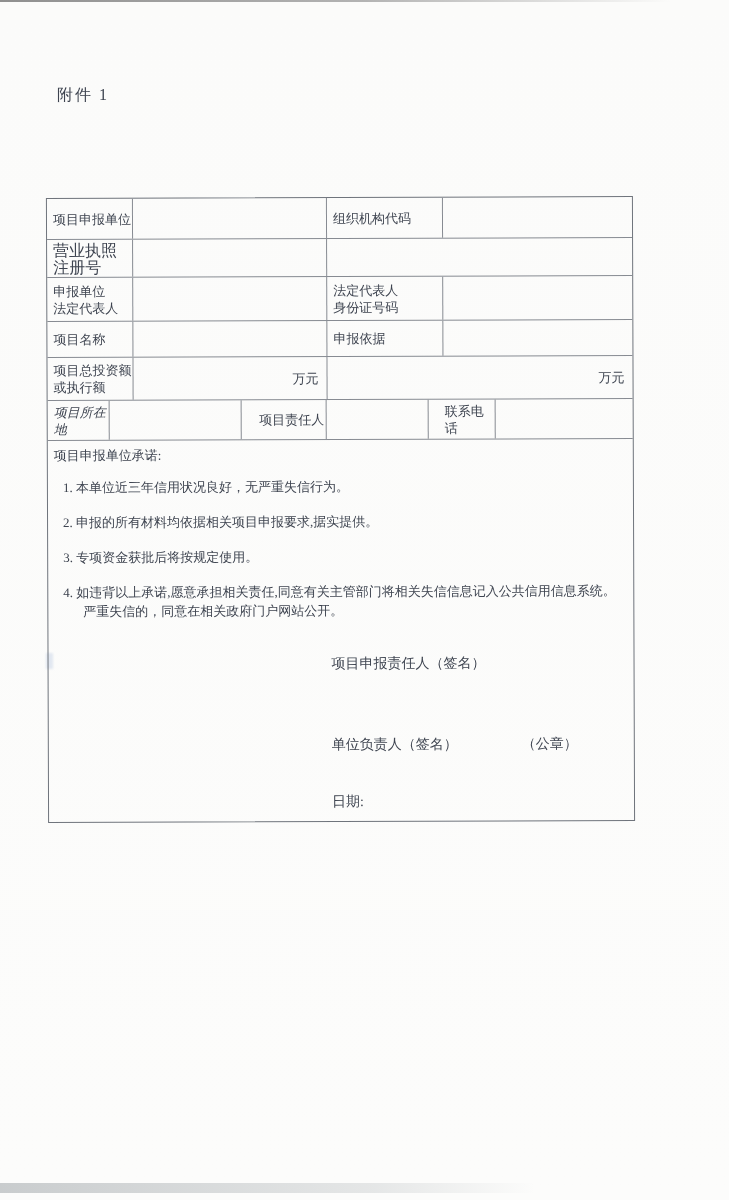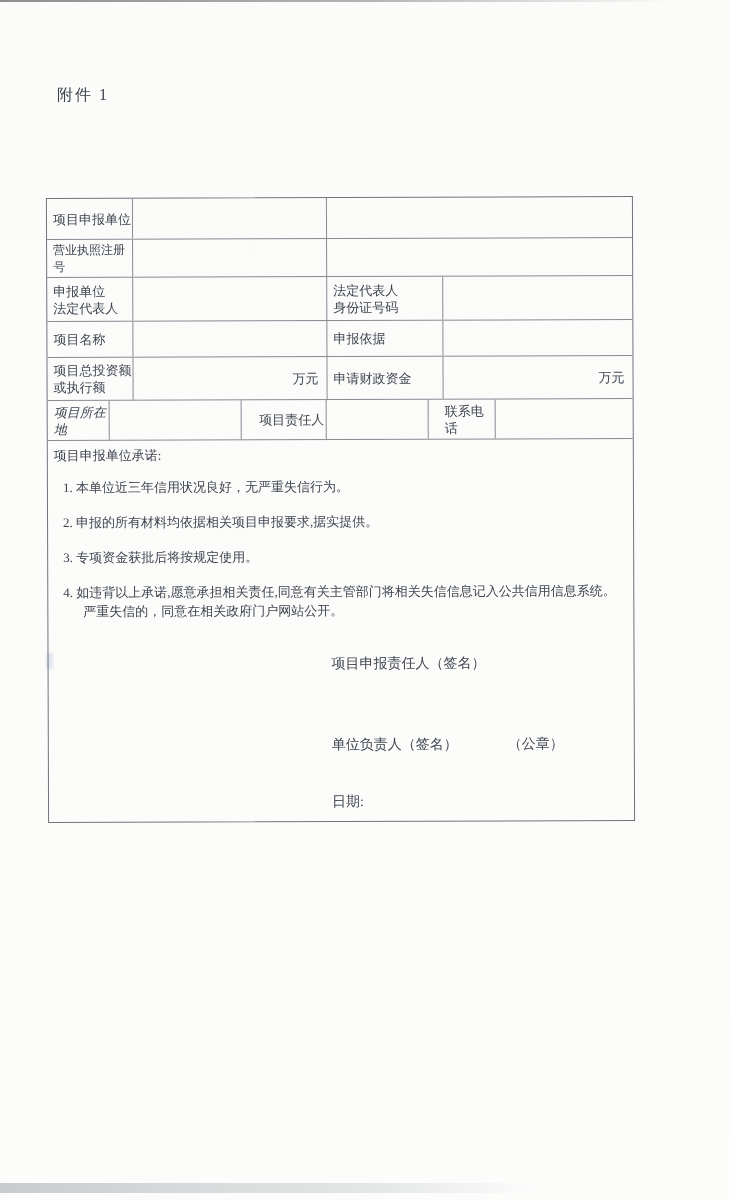--- a/index.html
+++ b/index.html
@@ -35,21 +35,21 @@
   }
   .row{display:flex;border-bottom:1px solid #878b92;}
   .row:last-child{border-bottom:none;}
   .cell{
     border-right:1px solid #878b92;box-sizing:border-box;
     display:flex;align-items:center;
     padding-left:6px;font-size:13px;line-height:17px;
   }
   .cell:last-child{border-right:none;}
   .pre{white-space:pre-line;}
-  .small-label{font-size:12px;}
+  .small-label{font-size:16px;}
   .unit-cell{justify-content:flex-end;padding-right:8px;padding-left:0;text-align:center;}
   .center{justify-content:center;padding-left:16px;}
 
   .w-l1{width:86px;}
   .w-v1{width:194px;}
   .w-l2{width:116px;}
   .w-v2{flex:1;}
   .w-a{width:62px;font-style:italic;}
   .w-b{width:132px;}
   .w-c{width:85px;}
@@ -72,38 +72,39 @@
   .commitment .heading{margin:0 0 13px 0;line-height:19px;}
   .commitment .items{margin-left:9px;}
   .commitment .items p{
     margin:0 0 16px 0;padding-left:20px;text-indent:-20px;
     white-space:pre-line;line-height:19px;
   }
   .sig{position:absolute;left:283px;font-size:14px;white-space:nowrap;}
   .sig-1{top:215px;}
   .sig-2{top:296px;}
   .sig-3{top:353px;}
-  .seal{margin-left:50px;}
+  .seal{margin-left:64px;}
 </style>
 </head>
 <body>
 
 <div class="paper">
 
   <div class="edge-top"></div>
   <div class="edge-bottom"></div>
   <div class="smudge"></div>
 
   <div class="attachment">附件 1</div>
 
   <div class="tbl">
 
     <div class="row h1">
       <div class="cell w-l1">项目申报单位</div>
       <div class="cell w-v1"></div>
+      <div class="cell w-l2">组织机构代码</div>
       <div class="cell w-v2"></div>
     </div>
 
     <div class="row h2">
       <div class="cell w-l1 small-label">营业执照注册号</div>
       <div class="cell w-v1"></div>
       <div class="cell w-v2"></div>
     </div>
 
     <div class="row h3">
@@ -121,21 +122,20 @@
       <div class="cell w-l2">申报依据</div>
       <div class="cell w-v2"></div>
     </div>
 
     <div class="row h5">
       <div class="cell w-l1 pre">项目总投资额
 或执行额</div>
       <div class="cell w-v1 unit-cell">
         <span>万元</span>
       </div>
-      <div class="cell w-l2">申请财政资金</div>
       <div class="cell w-v2 unit-cell">
         <span>万元</span>
       </div>
     </div>
 
     <div class="row h6">
       <div class="cell w-a">项目所在地</div>
       <div class="cell w-b"></div>
       <div class="cell w-c center">项目责任人</div>
       <div class="cell w-d"></div>

